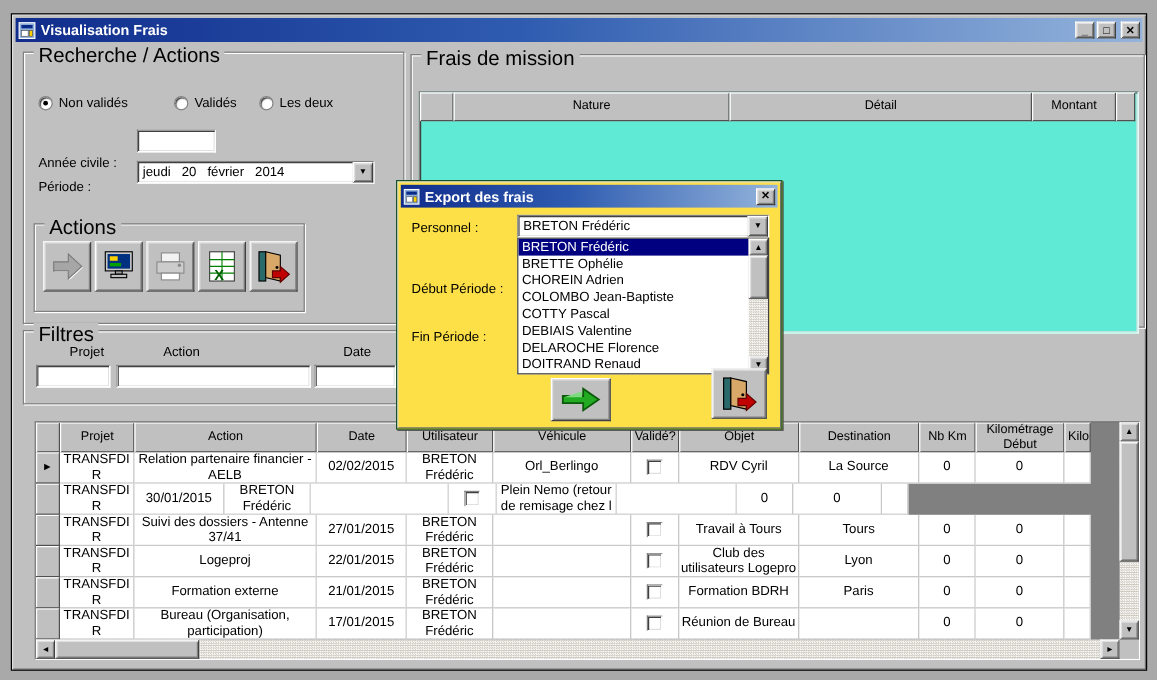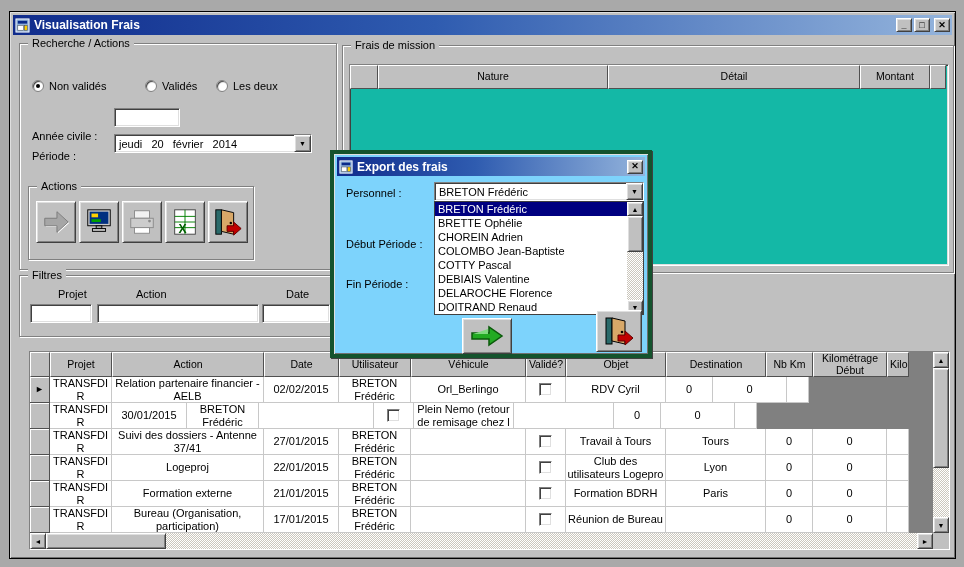--- a/index.html
+++ b/index.html
@@ -6,21 +6,21 @@
   html{background:#a9a9a9}
   body{width:964px;height:567px;background:#a9a9a9;font-family:"Liberation Sans",sans-serif;font-size:11px;color:#000;position:relative;overflow:hidden}
   .abs{position:absolute}
   .window{background:#c0c0c0;border:1px solid #000;box-shadow:inset 1px 1px 0 #dfdfdf, inset -1px -1px 0 #707070}
   .titlebar{position:absolute;left:3px;top:3px;right:3px;height:20px;background:linear-gradient(90deg,#102c8c 0%,#2f5cb0 45%,#94b4dc 100%);display:flex;align-items:center;padding:0 2px;color:#fff}
   .title-text{font-weight:bold;font-size:12px;margin-left:4px;flex:1;white-space:nowrap;overflow:hidden}
   .caps{display:flex;gap:2px;align-items:center}
   .btn{background:#c0c0c0;border:1px solid;border-color:#fff #404040 #404040 #fff;box-shadow:inset 1px 1px 0 #dfdfdf, inset -1px -1px 0 #808080;display:flex;align-items:center;justify-content:center;cursor:default}
   .cap-btn{width:16px;height:14px;font-size:9px;font-weight:bold;color:#000;line-height:1}
   .group{position:absolute;border:1px solid #808080;box-shadow:1px 1px 0 #fff, inset 1px 1px 0 #fff}
-  .legend{position:absolute;top:-7px;left:8px;background:#c0c0c0;padding:0 4px;font-size:11px;white-space:nowrap}
+  .legend{position:absolute;top:-7px;left:8px;background:#c0c0c0;padding:0 4px;font-size:17px;white-space:nowrap}
   .label{position:absolute;white-space:nowrap}
   .white-field{background:#fff;border:1px solid;border-color:#808080 #fff #fff #808080;box-shadow:inset 1px 1px 0 #404040, inset -1px -1px 0 #dfdfdf;font-family:inherit;font-size:11px;padding:0 3px;outline:none}
   .radio-item{position:absolute;display:flex;align-items:center;gap:5px}
   .radio{width:12px;height:12px;border-radius:50%;background:#fff;border:1px solid #808080;box-shadow:inset 1px 1px 1px #404040, inset -1px -1px 1px #fff;position:relative;flex:0 0 auto}
   .radio.sel::after{content:"";position:absolute;left:3px;top:3px;width:4px;height:4px;border-radius:50%;background:#000}
   .combo{position:absolute;background:#fff;border:1px solid;border-color:#808080 #fff #fff #808080;box-shadow:inset 1px 1px 0 #404040, inset -1px -1px 0 #dfdfdf;display:flex;align-items:stretch}
   .combo-text{flex:1;display:flex;align-items:center;padding:0 4px;white-space:pre;overflow:hidden;font-size:11px}
   .combo-btn{width:17px;font-size:7px;color:#000}
   .toolbtn{position:absolute;width:40px;height:42px}
   .sunken{border:1px solid;border-color:#808080 #fff #fff #808080;box-shadow:inset 1px 1px 0 #404040, inset -1px -1px 0 #dfdfdf}
@@ -34,21 +34,21 @@
   .selcell{background:#c0c0c0;border-right:1px solid #505050;border-bottom:1px solid #505050;box-shadow:inset 1px 1px 0 #fff}
   .c-sel{width:20px}.c-projet{width:62px;word-break:break-all}.c-action{width:152px}.c-date{width:75px}.c-util{width:72px}.c-veh{width:115px}.c-val{width:40px}.c-obj{width:100px}.c-dest{width:100px}.c-nbkm{width:47px}.c-km{width:74px}
   .c-kmf{width:22px;justify-content:flex-start;padding-left:2px}
   .checkbox{width:13px;height:13px;background:#fff;border:1px solid;border-color:#808080 #fff #fff #808080;box-shadow:inset 1px 1px 0 #404040, inset -1px -1px 0 #dfdfdf}
   .marker{font-size:9px;line-height:1}
   .track{background:repeating-conic-gradient(#fff 0 25%, #cbc7bd 0 50%);background-size:2px 2px}
   .scroll-arrow{width:16px;height:16px;font-size:7px;flex:0 0 auto}
   .list{background:#fff;border:1px solid #404040;position:absolute}
   .list-item{height:14px;display:flex;align-items:center;padding-left:3px;font-size:11px;white-space:nowrap;overflow:hidden}
   .list-item.selected{background:#000080;color:#fff}
-  .dialog{background:#7dd3fc;border:4px solid #14532d;box-shadow:inset 1px 1px 0 #dfdfdf, inset -1px -1px 0 #707070, 1px 1px 0 #404040;z-index:50}
+  .dialog{background:#fde047;border:1px solid #14532d;box-shadow:inset 1px 1px 0 #dfdfdf, inset -1px -1px 0 #707070, 1px 1px 0 #404040;z-index:50}
   svg{display:block}
 </style>
 </head>
 <body>
 
 <div class="abs window" style="left:9px;top:11px;width:947px;height:548px">
 
   <div class="titlebar">
     <span>
       <svg width="15" height="15" viewBox="0 0 16 16">
@@ -147,21 +147,21 @@
               <circle cx="19" cy="17" r="1.3" fill="#000"></circle>
               <polygon points="15,20 22,20 22,16 30,23 22,30 22,26 15,26" fill="#c00000" stroke="#600000"></polygon>
             </svg>
         </span>
       </div>
     </div>
   </div>
 
   <div class="group" style="left:332px;top:33px;width:612px;height:228px">
     <span class="legend">Frais de mission</span>
-    <div class="abs sunken" style="left:6px;top:18px;width:600px;height:202px;background:#14b8a6">
+    <div class="abs sunken" style="left:6px;top:30px;width:600px;height:202px;background:#5eead4">
       <div class="fm-header">
         <div class="th" style="width:28px"></div>
         <div class="th" style="width:230px">Nature</div>
         <div class="th" style="width:252px">Détail</div>
         <div class="th" style="width:70px">Montant</div>
         <div class="th" style="width:16px"></div>
       </div>
     </div>
   </div>
 
@@ -199,20 +199,21 @@
           </div>
         <div class="cell c-projet">TRANSFDIR</div>
         <div class="cell c-action">Relation partenaire financier - AELB</div>
         <div class="cell c-date">02/02/2015</div>
         <div class="cell c-util">BRETON Frédéric</div>
         <div class="cell c-veh">Orl_Berlingo</div>
         <div class="cell c-val">
             <span class="checkbox"></span>
           </div>
         <div class="cell c-obj">RDV Cyril</div>
+        <div class="cell c-dest">La Source</div>
         <div class="cell c-nbkm">0</div>
         <div class="cell c-km">0</div>
         <div class="cell c-kmf"></div>
       </div>
 
       <div class="row">
         <div class="cell selcell c-sel"></div>
         <div class="cell c-projet">TRANSFDIR</div>
         <div class="cell c-date">30/01/2015</div>
         <div class="cell c-util">BRETON Frédéric</div>

